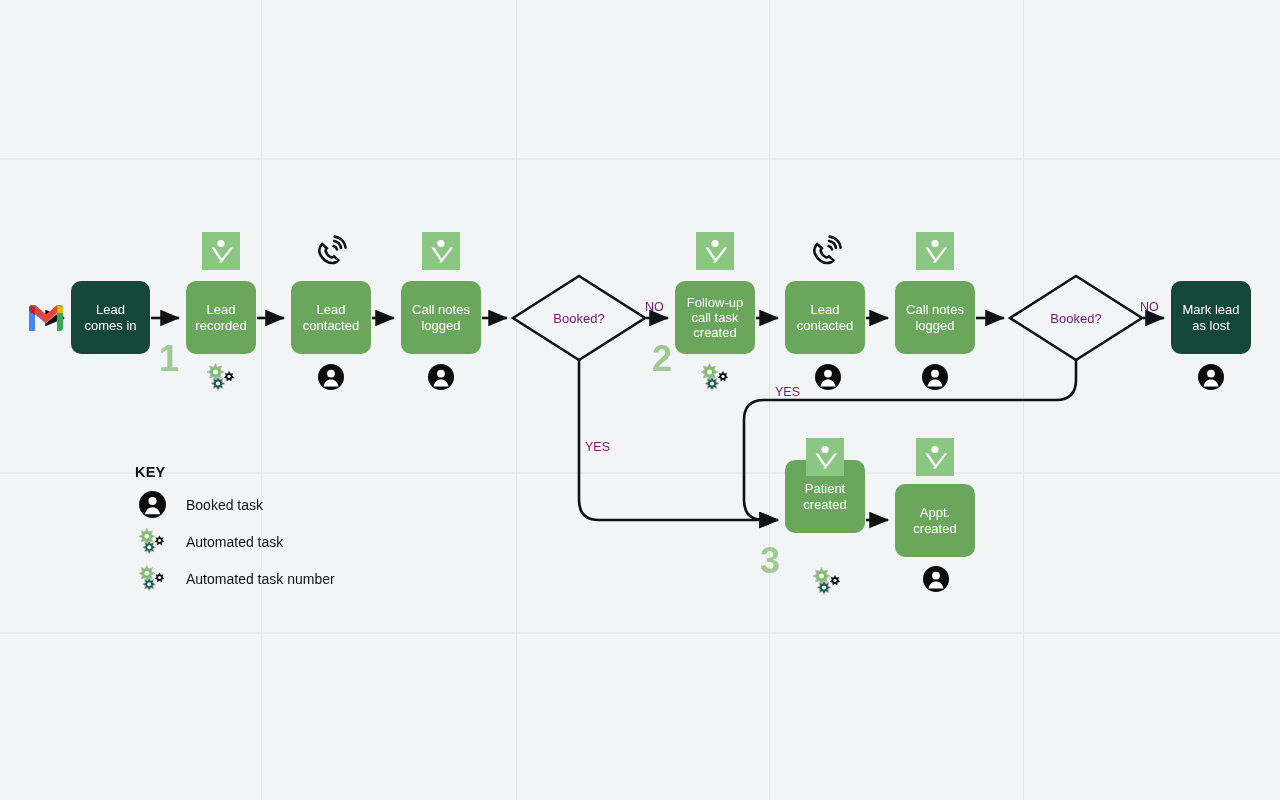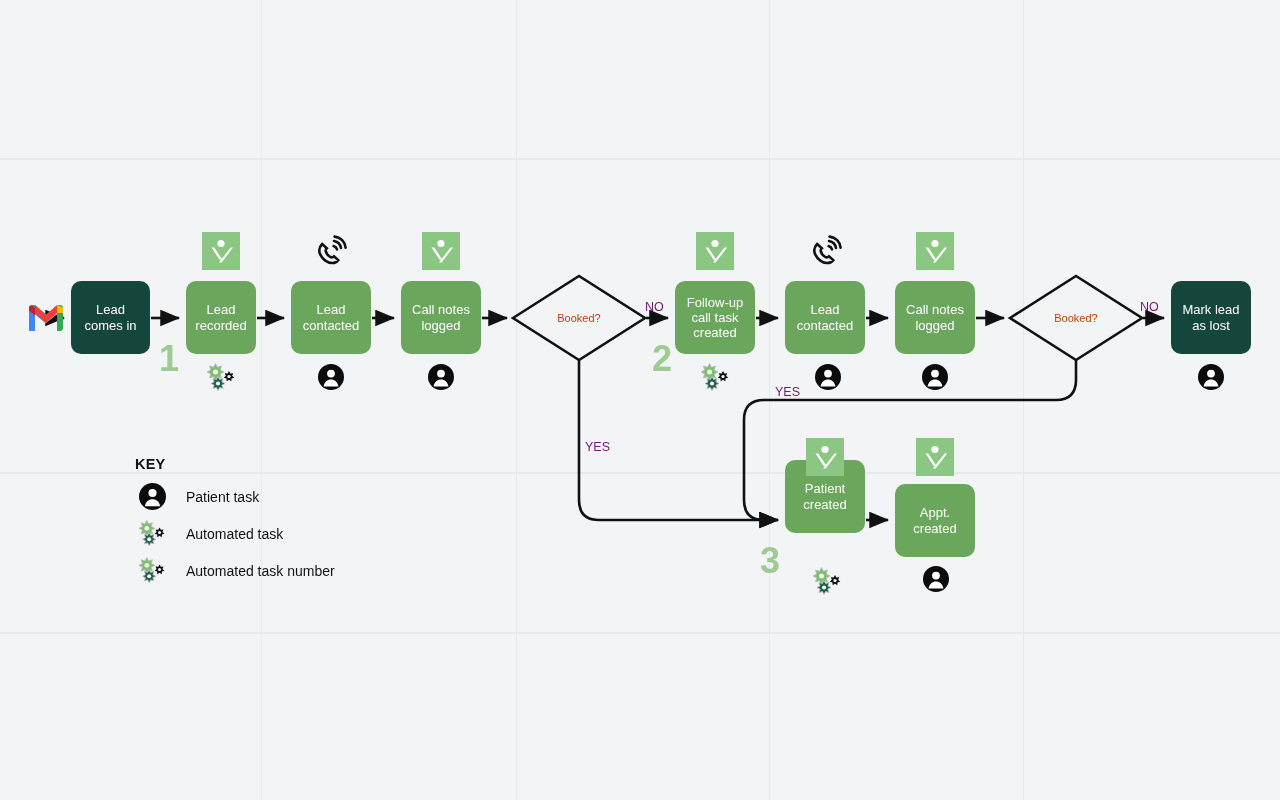--- a/index.html
+++ b/index.html
@@ -45,22 +45,22 @@
     text-align: center;
     line-height: 1.18;
     font-size: 13px;
     padding: 4px 6px;
     white-space: pre-line;
   }
   .node.green { background: #6aa75c; }
   .node.dark  { background: #14463c; }
   .diamond-label {
     position: absolute;
-    font-size: 11px;
-    color: #c2410c;
+    font-size: 13px;
+    color: #701a75;
     white-space: nowrap;
     transform: translate(-50%, -50%);
   }
 
   .edge-label {
     position: absolute;
     font-size: 12.5px;
     color: #701a75;
     white-space: nowrap;
   }
@@ -92,21 +92,21 @@
   #key {
     position: absolute;
     left: 135px;
     top: 456px;
     width: 240px;
   }
   #key .key-title {
     font-size: 14.5px;
     font-weight: bold;
     color: #111;
-    margin: 0 0 6px 0;
+    margin: 8px 0 6px 0;
     letter-spacing: .2px;
   }
   #key .key-row {
     display: flex;
     align-items: center;
     height: 37px;
   }
   #key .key-swatch {
     width: 34px;
     height: 34px;
@@ -332,21 +332,21 @@
     <div class="key-title">KEY</div>
     <div id="key-rows">
         <div class="key-row">
           <div class="key-swatch">
             <svg width="27" height="27" viewBox="0 0 26 26">
               <circle cx="13" cy="13" r="13" fill="#0b0b0b"></circle>
               <circle cx="13" cy="9.6" r="3.9" fill="#ffffff"></circle>
               <path d="M5.6,22.4 C6.4,18.0 9.4,15.6 13,15.6 C16.6,15.6 19.6,18.0 20.4,22.4 Z" fill="#ffffff"></path>
             </svg>
           </div>
-          <div class="key-label">Patient task</div>
+          <div class="key-label">Booked task</div>
         </div>
         <div class="key-row">
           <div class="key-swatch">
             <svg width="32" height="32" viewBox="0 0 34 34">
               <path d="M11.50,2.60L13.43,6.34L17.44,5.06L16.16,9.07L19.90,11.00L16.16,12.93L17.44,16.94L13.43,15.66L11.50,19.40L9.57,15.66L5.56,16.94L6.84,12.93L3.10,11.00L6.84,9.07L5.56,5.06L9.57,6.34Z" fill="#7cc06a" stroke="#b9b9b9" stroke-width="0.9"></path>
               <circle cx="11.5" cy="11" r="2.52" fill="#f2f4f5"></circle>
               <path d="M25.00,10.10L26.41,12.58L29.22,12.13L28.16,14.78L30.26,16.70L27.53,17.52L27.34,20.37L25.00,18.74L22.66,20.37L22.47,17.52L19.74,16.70L21.84,14.78L20.78,12.13L23.59,12.58Z" fill="#121212"></path>
               <circle cx="25" cy="15.5" r="1.62" fill="#f2f4f5"></circle>
               <path d="M14.00,15.50L15.61,18.62L18.95,17.55L17.88,20.89L21.00,22.50L17.88,24.11L18.95,27.45L15.61,26.38L14.00,29.50L12.39,26.38L9.05,27.45L10.12,24.11L7.00,22.50L10.12,20.89L9.05,17.55L12.39,18.62Z" fill="#1d5e4e" stroke="#b9b9b9" stroke-width="0.9"></path>
               <circle cx="14" cy="22.5" r="2.10" fill="#f2f4f5"></circle>

